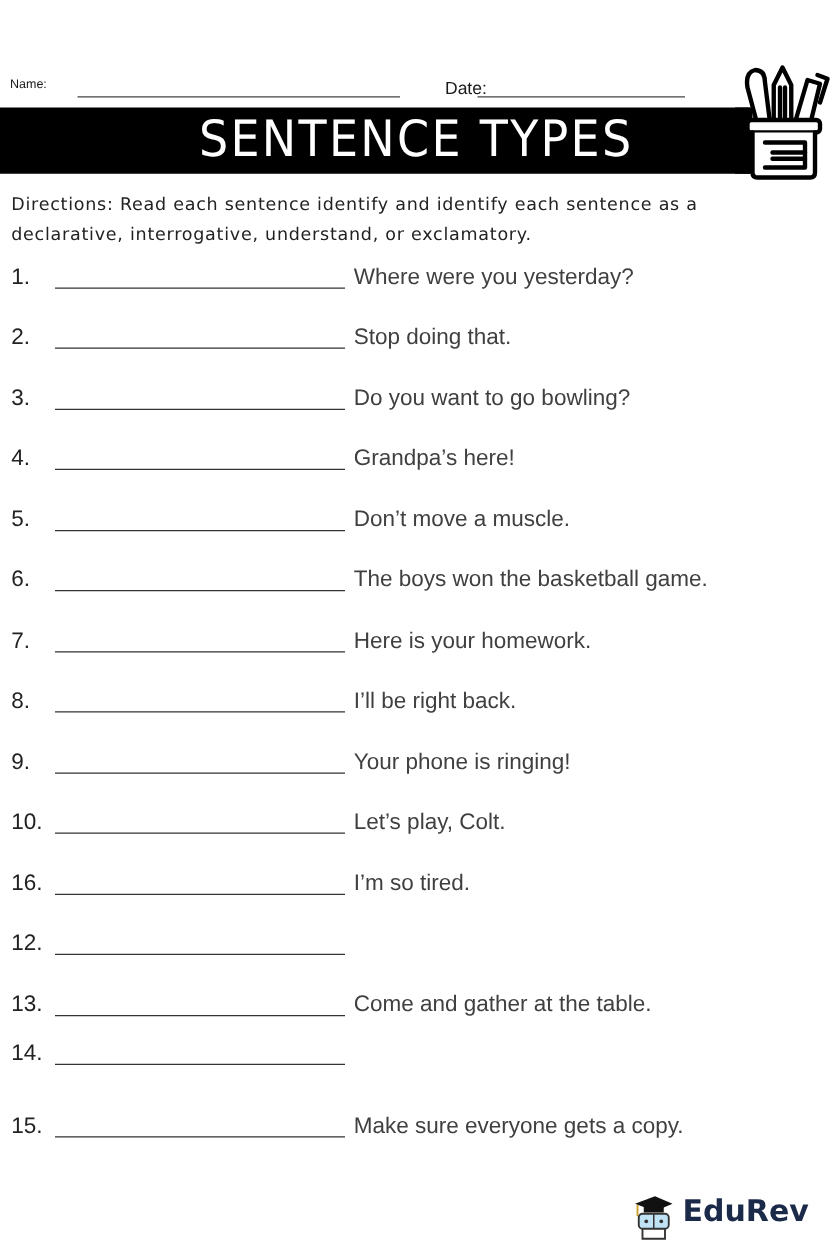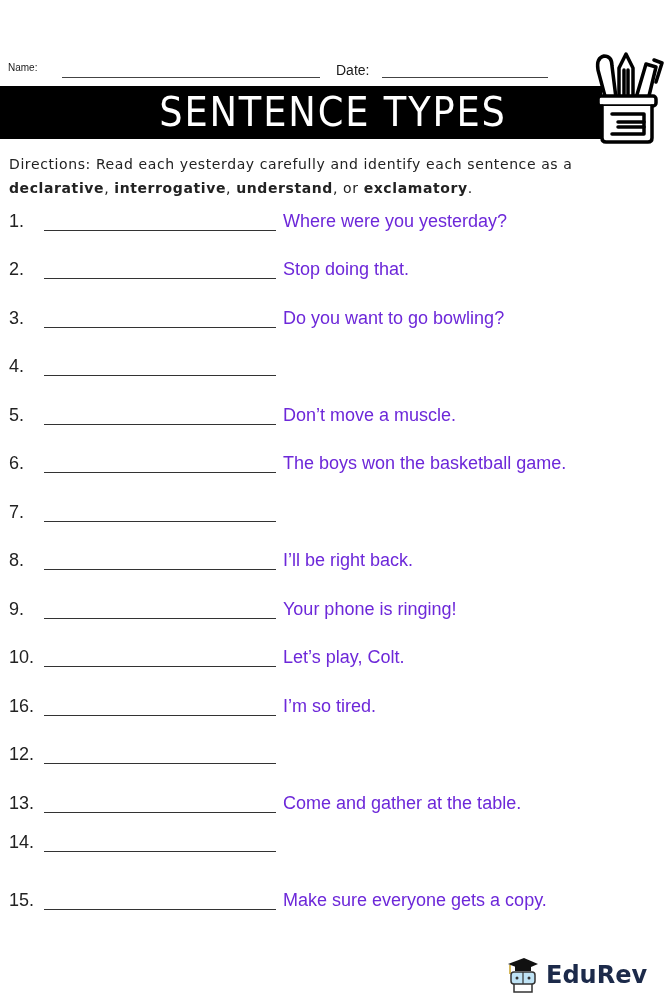--- a/index.html
+++ b/index.html
@@ -1,30 +1,30 @@
 <!DOCTYPE html>
 <html><head>
 <meta charset="utf-8">
 <style>
   html, body { margin: 0; padding: 0; background: #ffffff; }
   body { width: 666px; height: 1000px; position: relative; overflow: hidden; font-family: "Liberation Sans", sans-serif; color: #1a1a1a; }
   .name-label { position: absolute; left: 8px; top: 62px; font-size: 10px; }
   .name-line { position: absolute; left: 62px; top: 77px; width: 258px; border-bottom: 1px solid #444; }
-  .date-label { position: absolute; left: 336px; top: 62px; font-size: 14px; }
+  .date-label { position: absolute; left: 356px; top: 62px; font-size: 14px; }
   .date-line { position: absolute; left: 382px; top: 77px; width: 166px; border-bottom: 1px solid #444; }
   .title-bar { position: absolute; left: 0; top: 86px; width: 600px; height: 53px; background: #000; }
   .title-text { position: absolute; left: 0; top: 86px; width: 666px; height: 53px; line-height: 53px; text-align: center; color: #fff; font-size: 40px; letter-spacing: 2px; font-family: "DejaVu Sans", sans-serif; font-weight: normal; transform: scaleX(0.92); }
   .pencil-cup { position: absolute; left: 588px; top: 48px; width: 76px; height: 96px; }
   .directions { position: absolute; left: 9px; top: 152px; width: 650px; font-size: 14px; line-height: 24px; color: #222; letter-spacing: 0.6px; font-family: "DejaVu Sans", sans-serif; }
-  .directions b { font-weight: bold; }
+  .directions b { font-weight: normal; }
   .item { position: absolute; left: 0; width: 666px; height: 30px; }
   .item-num { position: absolute; left: 9px; top: 0; font-size: 18px; color: #222; }
   .item-line { position: absolute; left: 44px; top: 19px; width: 232px; border-bottom: 1px solid #333; }
-  .item-text { position: absolute; left: 283px; top: 0; font-size: 18px; color: #6d28d9; white-space: nowrap; }
-  .logo { position: absolute; left: 504px; top: 955px; height: 40px; display: flex; align-items: center; }
+  .item-text { position: absolute; left: 283px; top: 0; font-size: 18px; color: #404040; white-space: nowrap; }
+  .logo { position: absolute; left: 504px; top: 955px; height: 40px; display: flex; align-items: flex-start; }
   .logo-text { font-size: 24px; font-weight: bold; color: #1c2a4a; margin-left: 6px; font-family: "DejaVu Sans", sans-serif; }
 </style>
 </head>
 <body>
 
 <div>
 
   <span class="name-label">Name:</span>
   <div class="name-line"></div>
   <span class="date-label">Date:</span>
@@ -48,21 +48,21 @@
     <rect x="10" y="48" width="58" height="10" rx="3" fill="#fff"></rect>
 
     <path d="M14 58 L14 90 Q14 94 18 94 L60 94 Q64 94 64 90 L64 58" fill="#fff"></path>
 
     <path d="M24 66 L56 66 L56 86 L24 86"></path>
     <line x1="30" y1="74" x2="56" y2="74"></line>
     <line x1="30" y1="79" x2="56" y2="79"></line>
   </svg>
 
   <div class="directions">
-    <span>Directions: Read each yesterday carefully and identify each sentence as a</span><br>
+    <span>Directions: Read each sentence identify and identify each sentence as a</span><br>
     <b>declarative</b><span>, </span><b>interrogative</b><span>, </span><b>understand</b><span>, or </span><b>exclamatory</b><span>.</span>
   </div>
 
   <div class="item" style="top:211px">
     <span class="item-num">1.</span>
     <div class="item-line"></div>
     <span class="item-text">Where were you yesterday?</span>
   </div>
   <div class="item" style="top:259px">
     <span class="item-num">2.</span>
@@ -70,34 +70,36 @@
     <span class="item-text">Stop doing that.</span>
   </div>
   <div class="item" style="top:308px">
     <span class="item-num">3.</span>
     <div class="item-line"></div>
     <span class="item-text">Do you want to go bowling?</span>
   </div>
   <div class="item" style="top:356px">
     <span class="item-num">4.</span>
     <div class="item-line"></div>
+    <span class="item-text">Grandpa’s here!</span>
   </div>
   <div class="item" style="top:405px">
     <span class="item-num">5.</span>
     <div class="item-line"></div>
     <span class="item-text">Don’t move a muscle.</span>
   </div>
   <div class="item" style="top:453px">
     <span class="item-num">6.</span>
     <div class="item-line"></div>
     <span class="item-text">The boys won the basketball game.</span>
   </div>
   <div class="item" style="top:502px">
     <span class="item-num">7.</span>
     <div class="item-line"></div>
+    <span class="item-text">Here is your homework.</span>
   </div>
   <div class="item" style="top:550px">
     <span class="item-num">8.</span>
     <div class="item-line"></div>
     <span class="item-text">I’ll be right back.</span>
   </div>
   <div class="item" style="top:599px">
     <span class="item-num">9.</span>
     <div class="item-line"></div>
     <span class="item-text">Your phone is ringing!</span>

